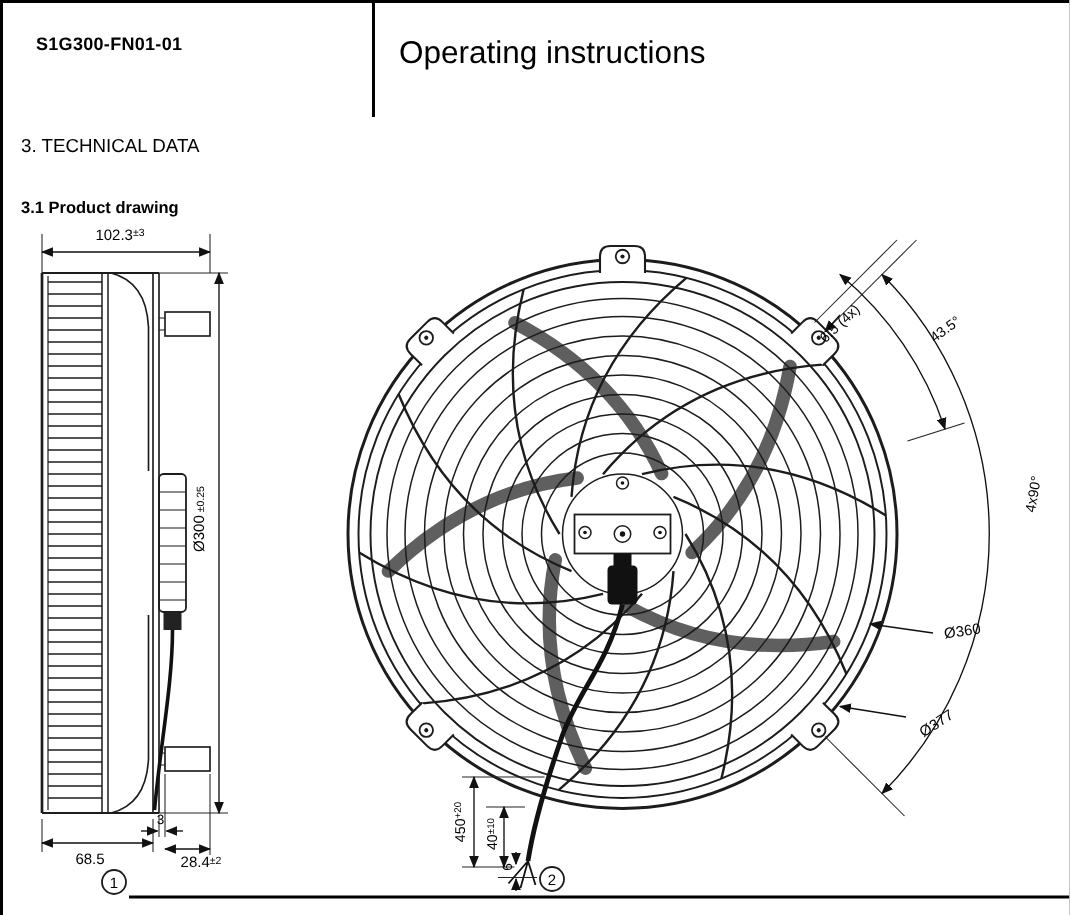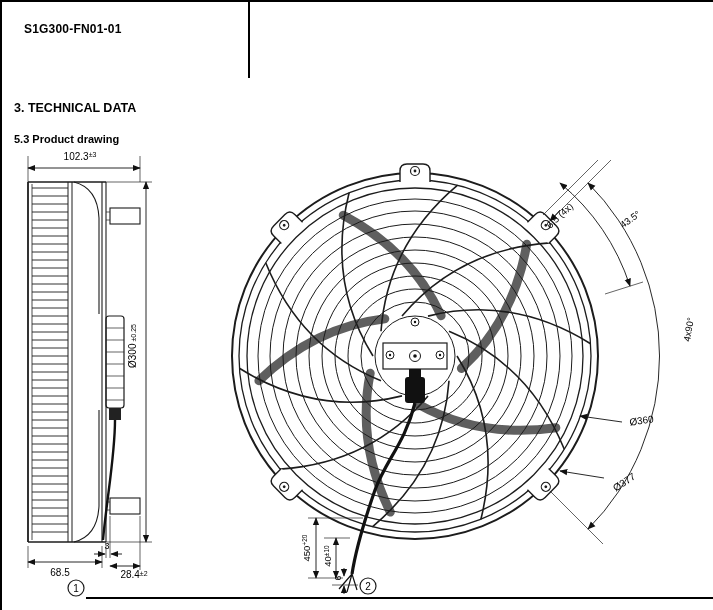--- a/index.html
+++ b/index.html
@@ -4,43 +4,44 @@
 <style>
   * { margin:0; padding:0; box-sizing:border-box; }
   html,body { background:#9a9a9a; font-family:"Liberation Sans", sans-serif; }
   .page { position:relative; width:713px; height:610px; background:#ffffff; color:#000; overflow:hidden; margin:0 auto; }
   .border-top    { position:absolute; left:0; top:0; width:713px; height:2px; background:#000; }
   .border-left   { position:absolute; left:0; top:0; width:2px; height:610px; background:#000; }
   .border-bottom { position:absolute; left:86px; top:597px; width:627px; height:2px; background:#000; }
   .header-divider{ position:absolute; left:248px; top:2px; width:2px; height:76px; background:#000; }
   .part-number   { position:absolute; left:24px; top:22px; font-size:12px; font-weight:bold; letter-spacing:0.2px; }
   .doc-title     { position:absolute; left:266px; top:24px; font-size:21px; font-weight:400; }
-  .section-heading    { position:absolute; left:14px; top:101px; font-size:12.5px; font-weight:bold; }
+  .section-heading    { position:absolute; left:14px; top:90px; font-size:12.5px; font-weight:normal; }
   .subsection-heading { position:absolute; left:14px; top:133px; font-size:11px; font-weight:bold; }
   svg { position:absolute; }
   svg text { font-family:"Liberation Sans", sans-serif; fill:#000; }
   .draw { stroke:#1c1c1c; fill:none; }
   .thin { stroke:#222; stroke-width:0.7; fill:none; }
   .dim  { stroke:#111; stroke-width:0.9; fill:none; }
   .side-view  { left:6px;   top:146px; }
   .front-view { left:228px; top:158px; }
 </style>
 </head>
 <body>
 
 <div class="page">
 
   <div class="border-top"></div>
   <div class="border-left"></div>
   <div class="border-bottom"></div>
   <div class="header-divider"></div>
 
   <div class="part-number">S1G300-FN01-01</div>
+  <div class="doc-title">Operating instructions</div>
   <div class="section-heading">3. TECHNICAL DATA</div>
-  <div class="subsection-heading">5.3 Product drawing</div>
+  <div class="subsection-heading">3.1 Product drawing</div>
 
   <svg class="side-view" width="215" height="460" viewBox="0 0 215 460">
     <defs>
       <marker id="arrA" viewBox="0 0 10 8" refX="9" refY="4" markerWidth="9" markerHeight="8" orient="auto-start-reverse">
         <path d="M0,0 L10,4 L0,8 z" fill="#111"></path>
       </marker>
     </defs>
 
     <text x="74" y="14" text-anchor="middle" font-size="10">
       <tspan>102.3</tspan><tspan font-size="7" dy="-3">±3</tspan>

